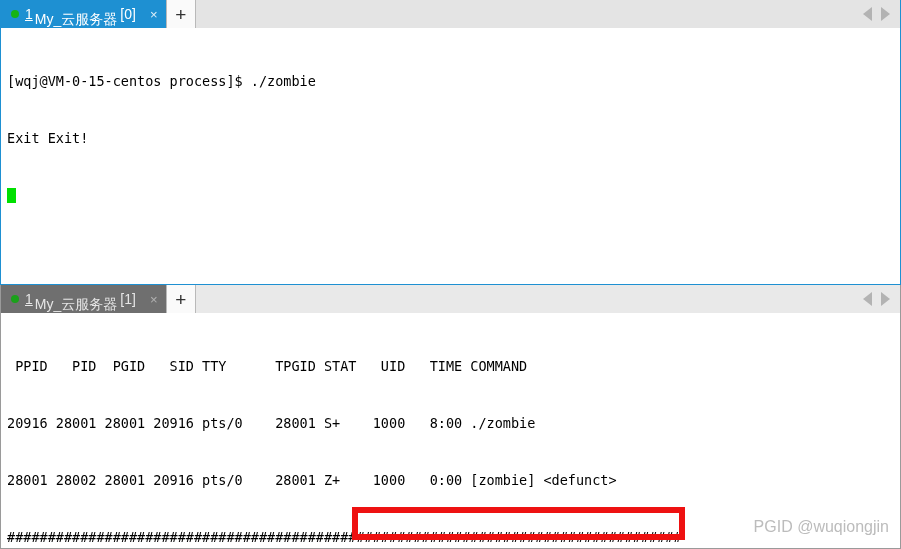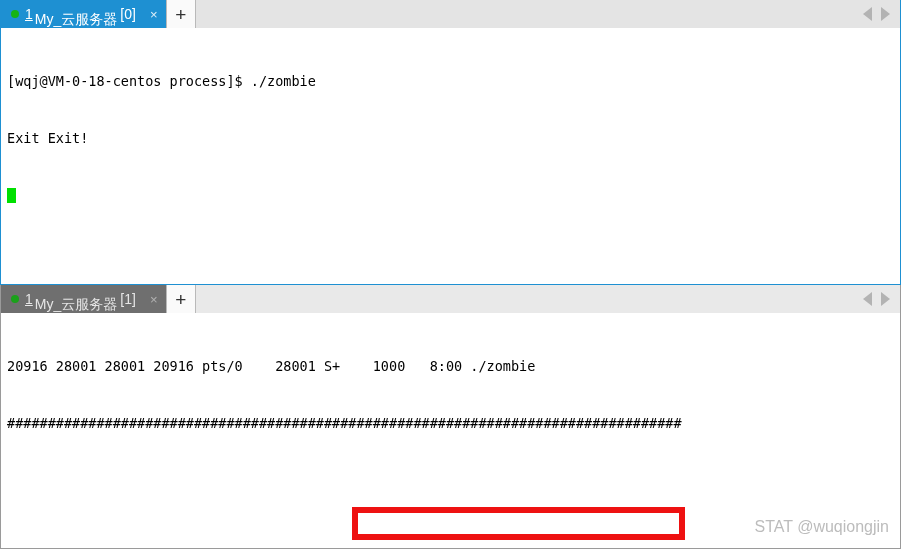--- a/index.html
+++ b/index.html
@@ -197,21 +197,21 @@
     </div>
     <div class="newtab">+</div>
     <div class="filler"></div>
     <div class="scrollers">
       <span class="tri tri-l"></span>
       <span class="tri tri-r"></span>
     </div>
   </div>
 
   <div class="term">
-    <div class="line">[wqj@VM-0-18-centos process]$ ./zombie</div>
+    <div class="line">[wqj@VM-0-15-centos process]$ ./zombie</div>
     <div class="line">Exit Exit!</div>
     <div class="line"><span class="cursor-filled"></span></div>
   </div>
 
 </div>
 
 <div class="pane" id="pane-bottom">
 
   <div class="tabbar">
     <div class="tab inactive">
@@ -223,28 +223,30 @@
     </div>
     <div class="newtab">+</div>
     <div class="filler"></div>
     <div class="scrollers">
       <span class="tri tri-l"></span>
       <span class="tri tri-r"></span>
     </div>
   </div>
 
   <div class="term">
+    <div class="line"> PPID   PID  PGID   SID TTY      TPGID STAT   UID   TIME COMMAND</div>
     <div class="line">20916 28001 28001 20916 pts/0    28001 S+    1000   8:00 ./zombie</div>
+    <div class="line">28001 28002 28001 20916 pts/0    28001 Z+    1000   0:00 [zombie] &lt;defunct&gt;</div>
     <div class="line">###################################################################################</div>
     
     
     
     
     
     
     
     
   </div>
 
 </div>
 
 <div class="redbox"></div>
-<div class="watermark">STAT @wuqiongjin</div>
+<div class="watermark">PGID @wuqiongjin</div>
 
 </body></html>

